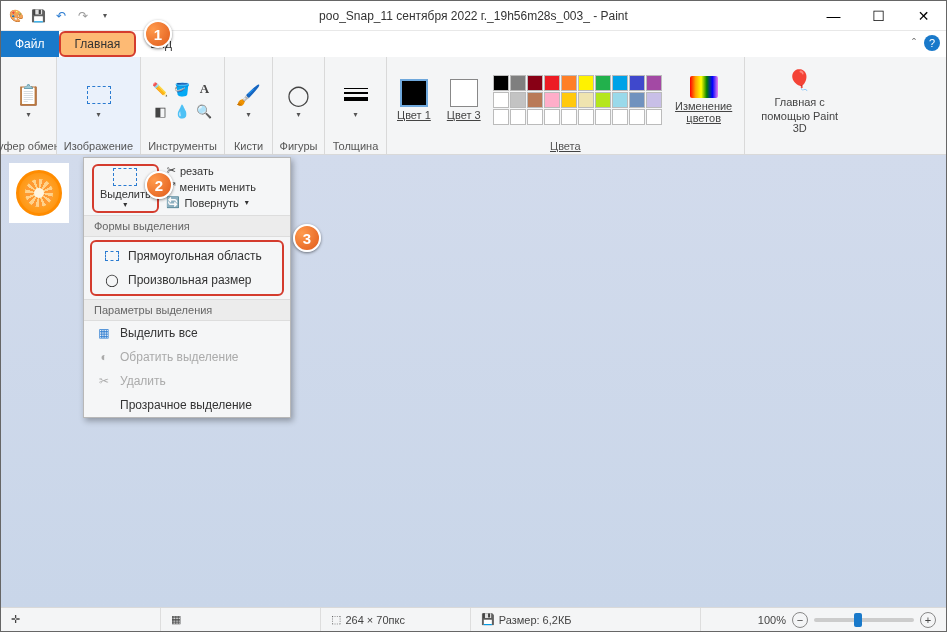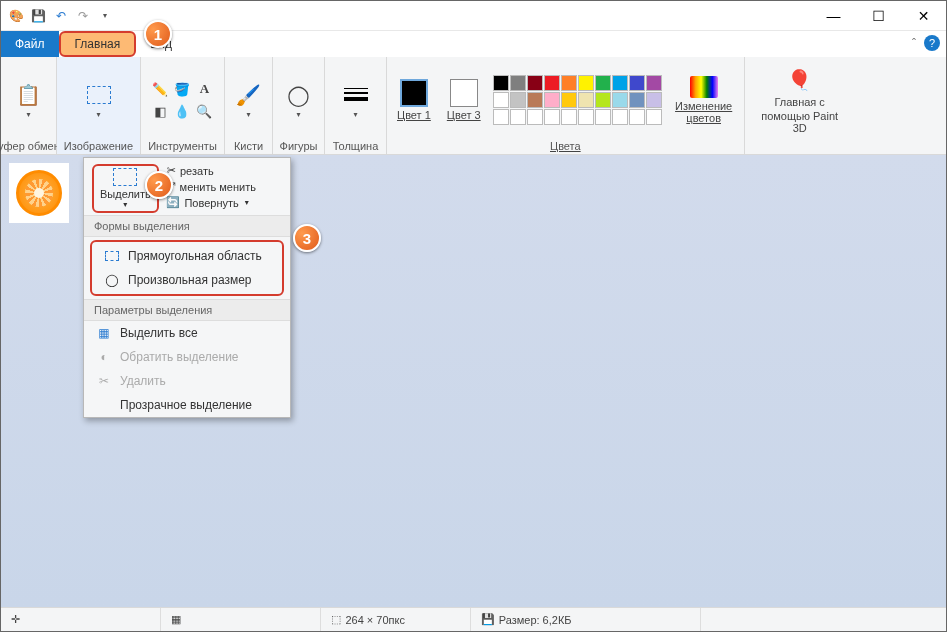--- a/index.html
+++ b/index.html
@@ -72,20 +72,21 @@
 <div class="window">
 
   <div class="titlebar">
     <div class="qat">
       <span class="icon">🎨</span>
       <span class="icon" style="color:#2a7bd1">💾</span>
       <span class="icon" style="color:#2a7bd1">↶</span>
       <span class="icon" style="color:#999">↷</span>
       <span class="icon" style="font-size:8px;color:#555">▾</span>
     </div>
+    <div class="title">poo_Snap_11 сентября 2022 г._19h56m28s_003_ - Paint</div>
     <div class="controls">
       <div class="btn">—</div>
       <div class="btn">☐</div>
       <div class="btn close">✕</div>
     </div>
   </div>
 
   <div class="tabrow">
     <div class="tab file">Файл</div>
     <div class="tab active">Главная</div>
@@ -284,19 +285,27 @@
         <span>▦</span>
       </div>
     <div class="cell" style="width:150px">
         <span>⬚</span>
         <span>264 × 70пкс</span>
       </div>
     <div class="cell" style="width:230px">
         <span>💾</span>
         <span>Размер: 6,2КБ</span>
       </div>
+    <div class="zoom">
+      <span>100%</span>
+      <span class="zbtn">−</span>
+      <div class="slider">
+          <div class="thumb"></div>
+        </div>
+      <span class="zbtn">+</span>
+    </div>
   </div>
 
   <div class="callout c1">1</div>
   <div class="callout c2">2</div>
   <div class="callout c3">3</div>
 
 </div>
 
 </body></html>

